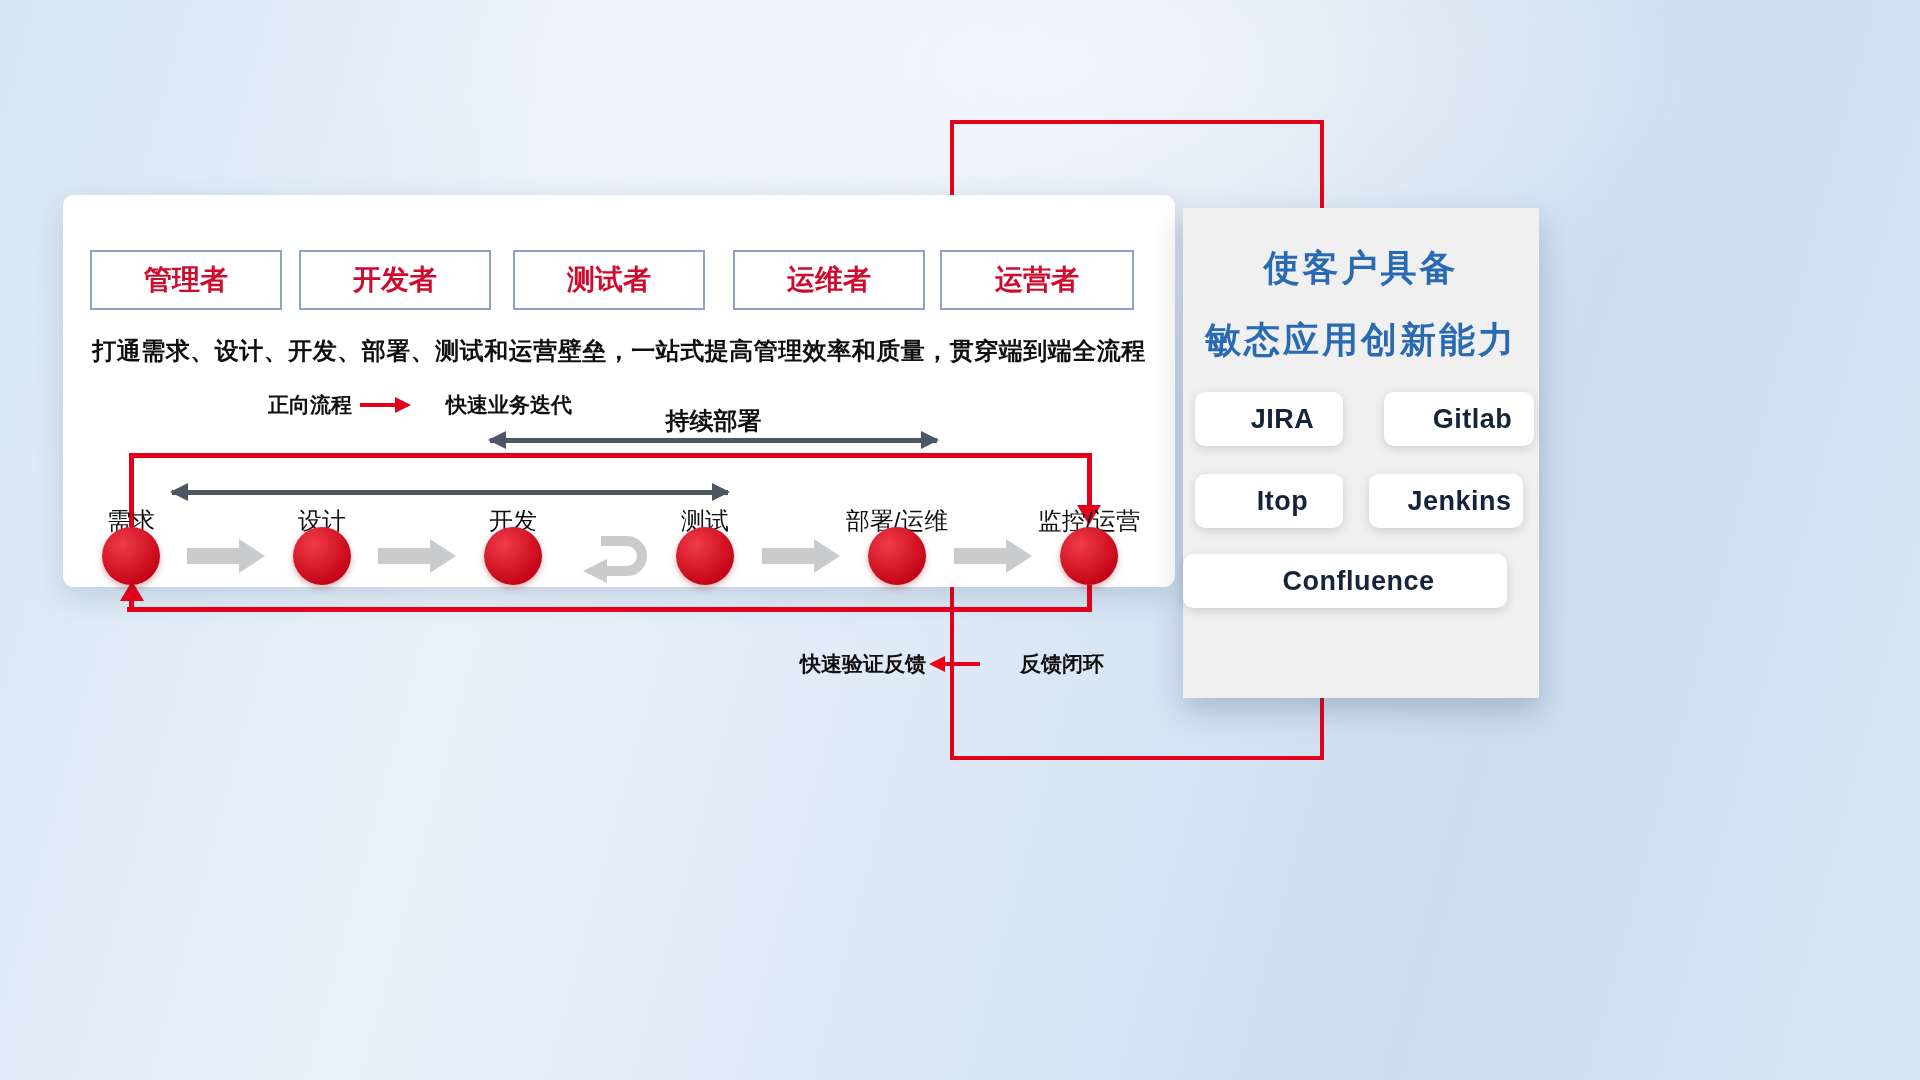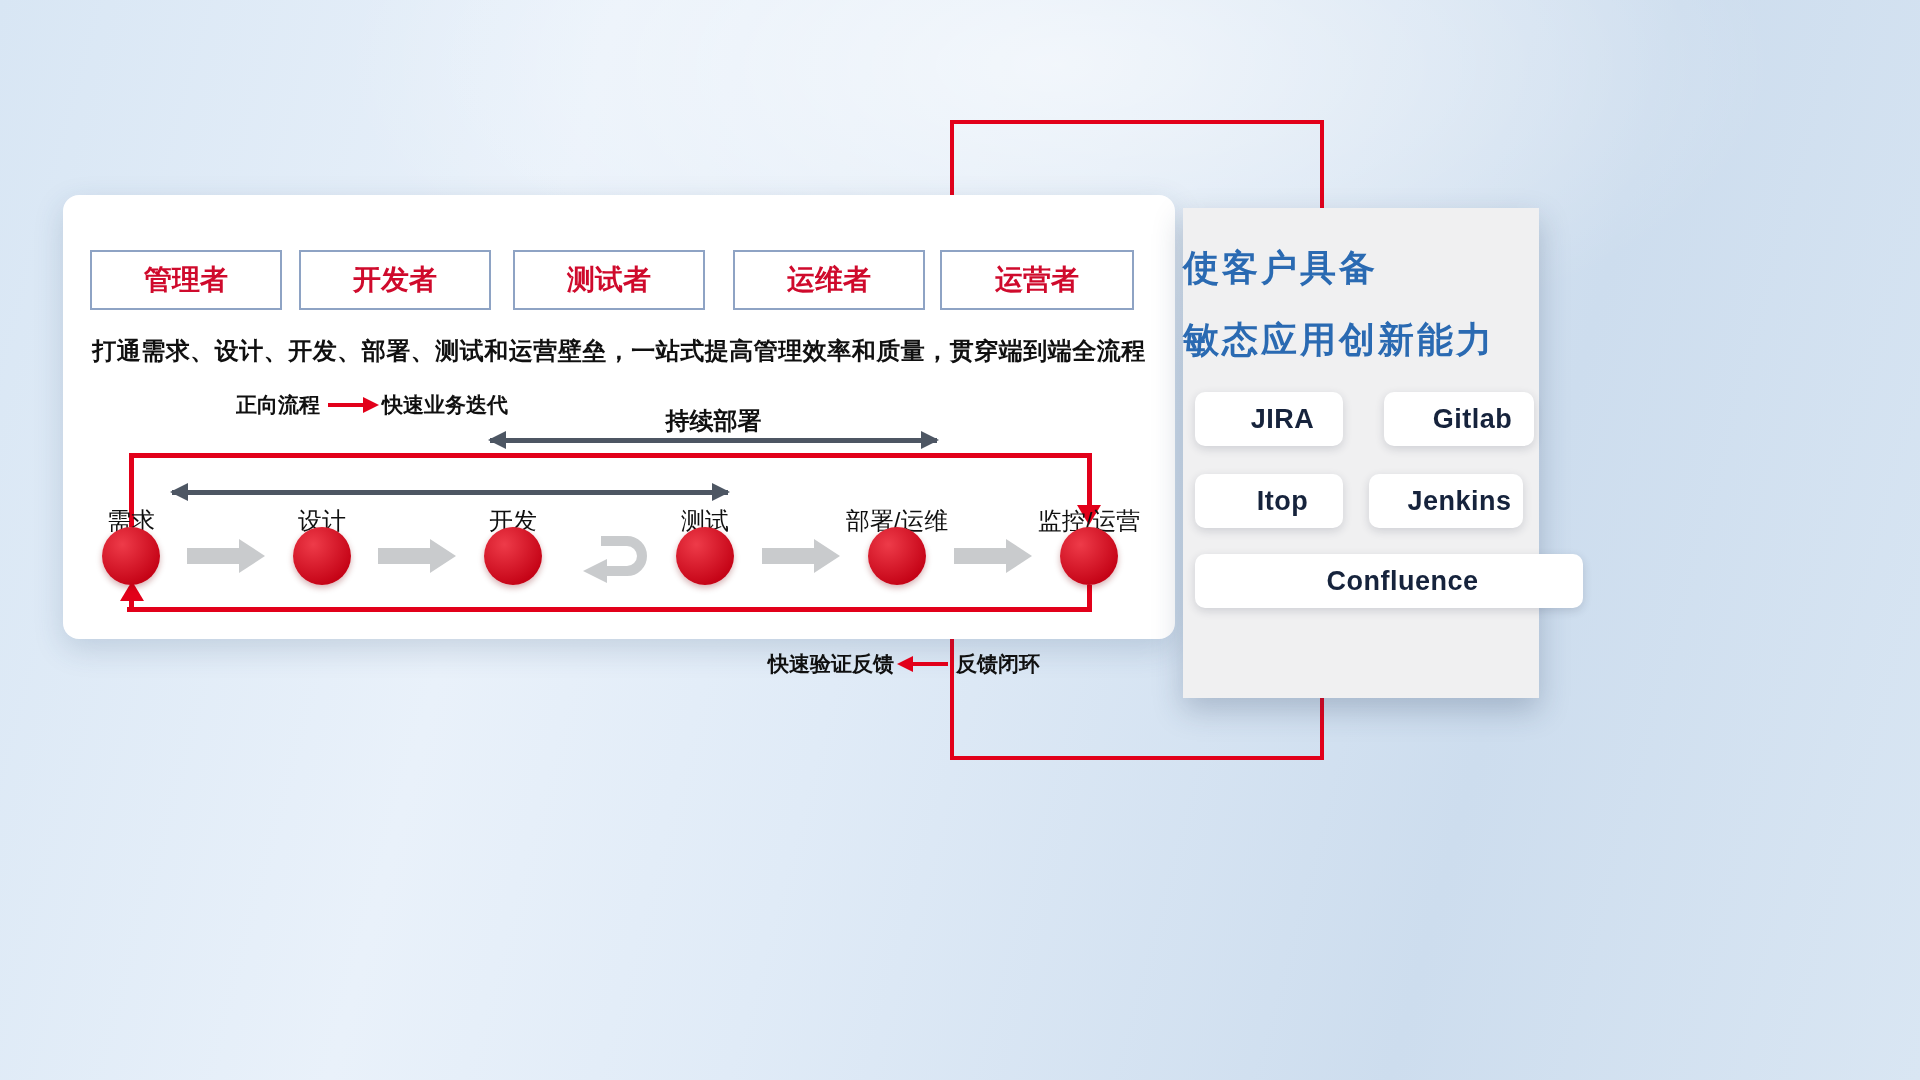--- a/index.html
+++ b/index.html
@@ -13,40 +13,40 @@
       linear-gradient(105deg,#d8e6f4 0%,#e9f1fa 28%,#e0ebf7 46%,#cdddee 76%,#d9e6f3 100%);
   }
 
   .red-frame {
     position:absolute; left:950px; top:120px; width:374px; height:640px;
     border:4px solid #e2001a; z-index:1;
   }
 
   
   .card {
-    position:absolute; left:63px; top:195px; width:1112px; height:444px;
-    background:#ffffff; border-radius:16px; z-index:2;
+    position:absolute; left:63px; top:195px; width:1112px; height:392px;
+    background:#ffffff; border-radius:11px; z-index:2;
     box-shadow:0 10px 30px rgba(40,70,110,.18);
   }
 
   .role {
     position:absolute; top:55px; height:60px;
     border:2px solid #8ea3c4; color:#cf0a2c;
     font-size:28px; font-weight:700;
     display:flex; align-items:center; justify-content:center;
     background:#fff;
   }
 
   .subtitle {
     position:absolute; top:140px; left:0; width:100%; text-align:center;
     font-size:24px; font-weight:700; color:#101010; letter-spacing:0.5px;
   }
 
   .legend-row { position:absolute; display:flex; align-items:center; }
-  .lg-text { font-size:21px; font-weight:700; color:#101010; white-space:nowrap; }
+  .lg-text { font-size:21px; font-weight:700; color:#101010; white-space:nowrap;margin-left:32px; }
 
   .rarrow { position:relative; display:inline-block; width:36px; height:4px; background:#e2001a; }
   .rarrow.right { margin:0 18px 0 8px; }
   .rarrow.right::after {
     content:""; position:absolute; right:-15px; top:-6px; width:0; height:0;
     border-left:16px solid #e2001a; border-top:8px solid transparent; border-bottom:8px solid transparent;
   }
   .rarrow.left { margin:0 8px 0 18px; }
   .rarrow.left::before {
     content:""; position:absolute; left:-15px; top:-6px; width:0; height:0;
@@ -95,21 +95,21 @@
   }
 
   .uturn { position:absolute; left:508px; top:332px; }
 
   
   .panel {
     position:absolute; left:1183px; top:208px; width:356px; height:490px;
     background:#f0f0f1; z-index:3; box-shadow:0 12px 28px rgba(40,60,90,.25);
   }
   .panel-title {
-    position:absolute; left:0; width:100%; text-align:left;
+    position:absolute; left:0; width:100%; text-align:center;
     color:#2a6ab2; font-weight:700; font-size:36px; letter-spacing:3px; white-space:nowrap;
   }
   .tool {
     position:absolute; height:54px; background:#ffffff; border-radius:10px;
     box-shadow:0 3px 10px rgba(30,40,60,.16);
     display:flex; align-items:center; justify-content:center;
     font-size:27px; font-weight:700; color:#16233c; letter-spacing:0.5px;padding-left:27px;
   }
 </style>
 </head>
@@ -194,16 +194,16 @@
   </section>
 
   <aside class="panel">
     <div class="panel-title" style="top:36px">使客户具备</div>
     <div class="panel-title" style="top:108px">敏态应用创新能力</div>
 
     <div class="tool" style="left:12px;top:184px;width:148px">JIRA</div>
     <div class="tool" style="left:201px;top:184px;width:150px">Gitlab</div>
     <div class="tool" style="left:12px;top:266px;width:148px">Itop</div>
     <div class="tool" style="left:186px;top:266px;width:154px">Jenkins</div>
-    <div class="tool" style="left:12px;top:346px;width:388px">Confluence</div>
+    <div class="tool" style="left:0;top:346px;width:324px">Confluence</div>
   </aside>
 
 </div>
 
 </body></html>

